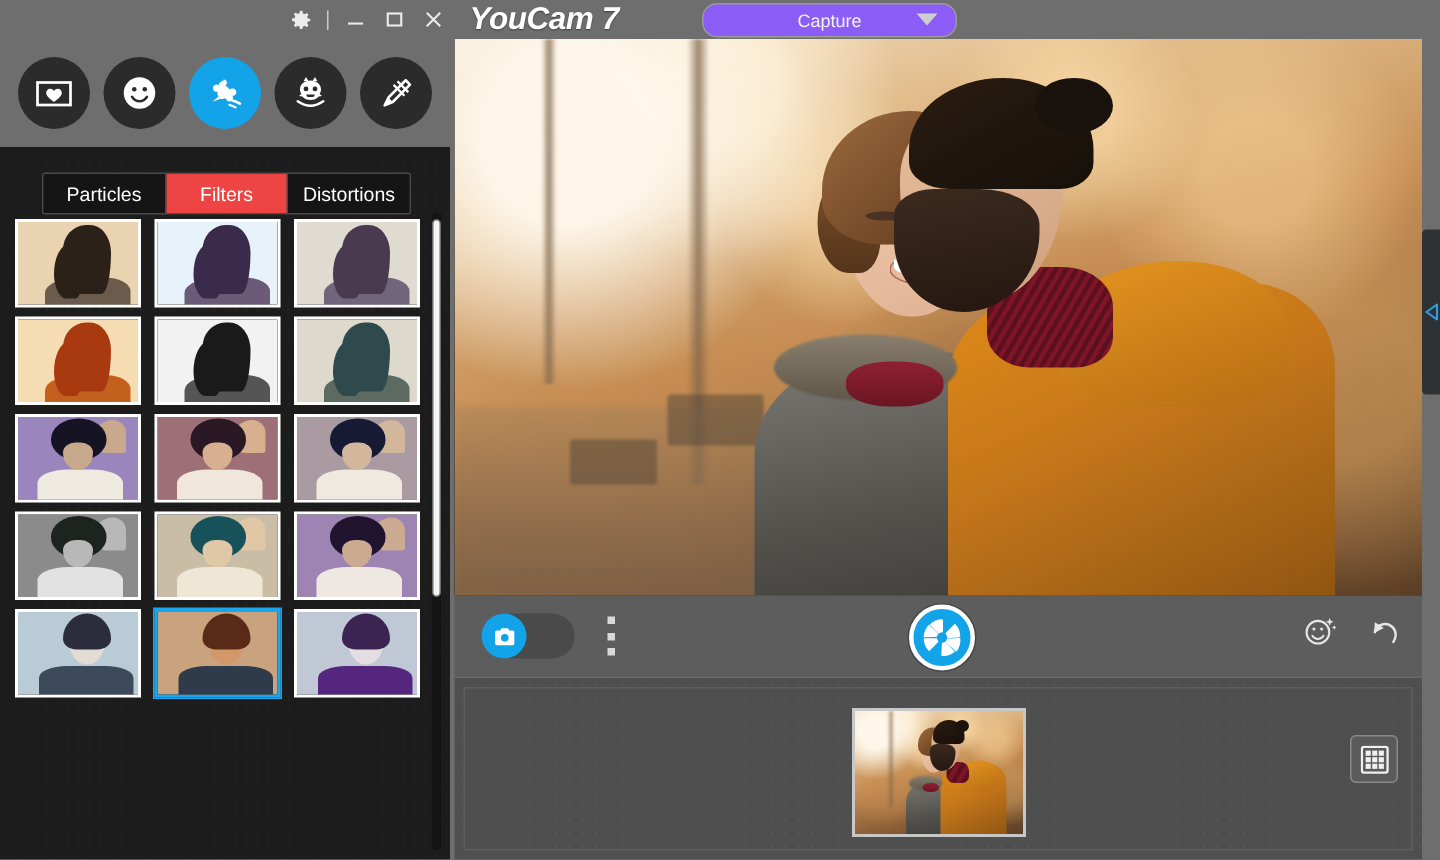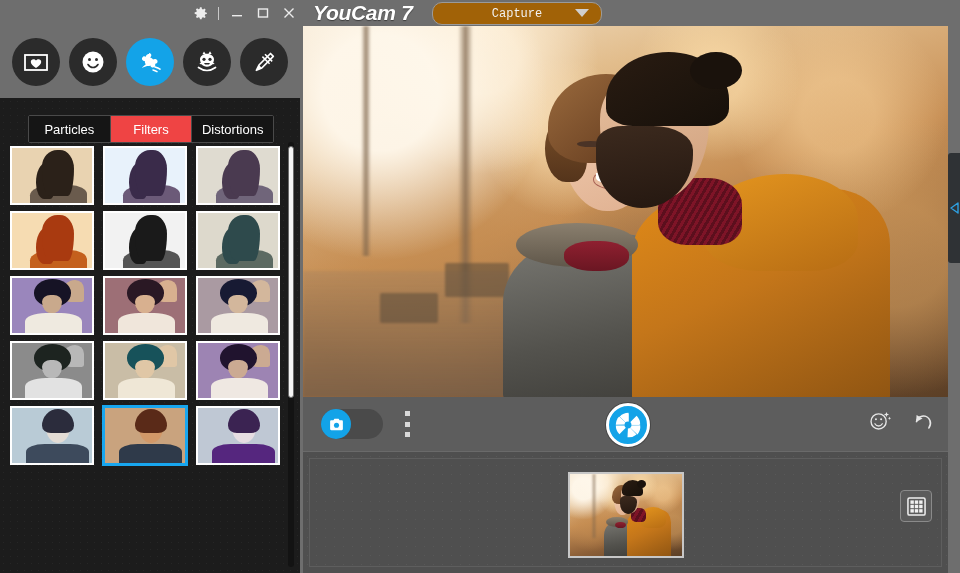--- a/index.html
+++ b/index.html
@@ -13,22 +13,22 @@
   
   .titlebar{position:absolute;left:0;top:0;width:960px;height:26px;background:#6e6e6e;}
   .win-ctrls{position:absolute;right:658px;top:0;height:26px;display:flex;align-items:center;gap:0px;}
   .wbtn{width:26px;height:26px;display:flex;align-items:center;justify-content:center;color:#e9e9e9;cursor:pointer;}
   .wsep{width:1px;height:13px;background:#c9c9c9;margin:0 5px;}
   .gear{display:block;}
 
   
   .brand{position:absolute;left:313px;top:1px;font-size:21px;font-weight:bold;font-style:italic;color:#ffffff;letter-spacing:-0.3px;line-height:24px;
          text-shadow:0 1px 1px rgba(0,0,0,.45);}
-  .mode-select{position:absolute;left:432px;top:2px;width:168px;height:21px;border:1px solid #9a9a9a;border-radius:10px;
-               background:#a16207;display:flex;align-items:center;justify-content:center;cursor:pointer;font-family:Liberation Mono, monospace;}
+  .mode-select{position:absolute;left:468px;top:2px;width:168px;height:21px;border:1px solid #9a9a9a;border-radius:10px;
+               background:#8b5cf6;display:flex;align-items:center;justify-content:center;cursor:pointer;}
   .mode-select .lbl{font-size:12px;color:#f2f2f2;}
   .mode-select .caret{position:absolute;right:12px;top:6px;width:0;height:0;border-left:7px solid transparent;border-right:7px solid transparent;border-top:8px solid #cfcfcf;}
 
   
   .iconbar{position:absolute;left:0;top:26px;width:300px;height:72px;background:#6e6e6e;display:flex;align-items:center;justify-content:space-around;padding:0 8px;box-sizing:border-box;}
   .cbtn{width:48px;height:48px;border-radius:50%;background:#2b2b2b;display:flex;align-items:center;justify-content:center;cursor:pointer;}
   .cbtn.active{background:#13a3e8;}
 
   
   .leftpanel{position:absolute;left:0;top:98px;width:300px;height:475px;background:#1c1c1c;

